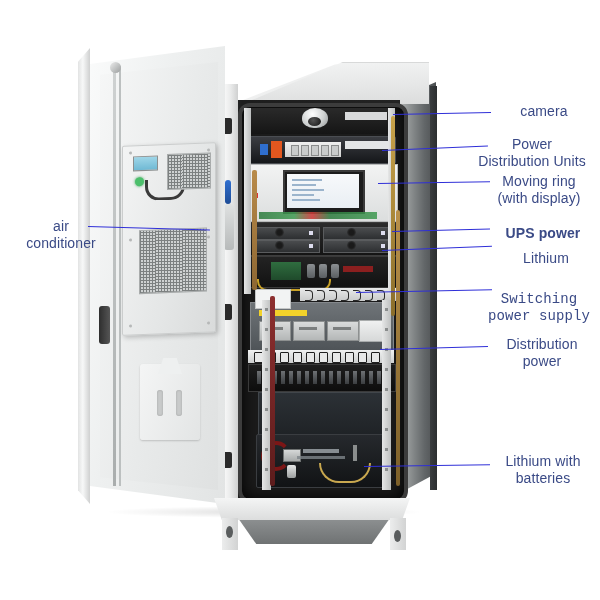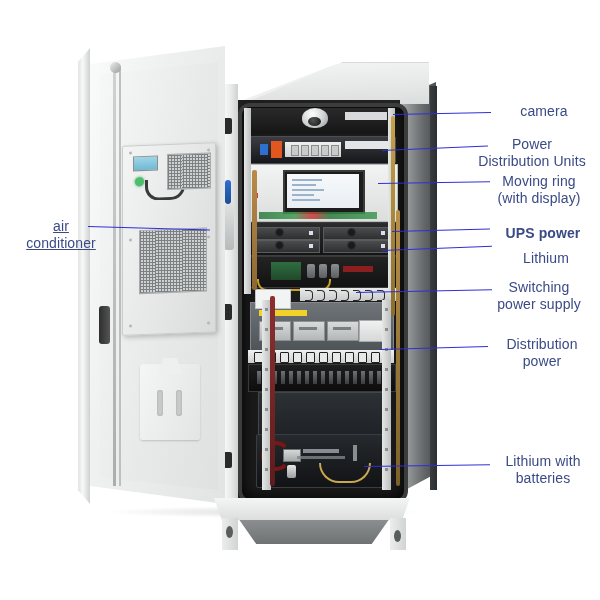--- a/index.html
+++ b/index.html
@@ -427,30 +427,30 @@
       <div class="leader" style="left: 378px; top: 183px; width: 112px; transform: rotate(-0.9deg); border-top-color: rgb(47, 47, 216);"></div>
       <div class="leader" style="left: 392px; top: 231px; width: 98px; transform: rotate(-1.4deg); border-top-color: rgb(47, 47, 216);"></div>
       <div class="leader" style="left: 382px; top: 250px; width: 110px; transform: rotate(-2.2deg); border-top-color: rgb(47, 47, 216);"></div>
       <div class="leader" style="left: 356px; top: 292px; width: 136px; transform: rotate(-1.2deg); border-top-color: rgb(47, 47, 216);"></div>
       <div class="leader" style="left: 380px; top: 349px; width: 108px; transform: rotate(-1.6deg); border-top-color: rgb(47, 47, 216);"></div>
       <div class="leader" style="left: 364px; top: 466px; width: 126px; transform: rotate(-0.8deg); border-top-color: rgb(47, 47, 216);"></div>
       <div class="leader" style="left: 88px; top: 226px; width: 122px; transform: rotate(1.6deg); border-top-color: rgb(47, 47, 216);"></div>
     </div>
 
   <div id="callouts">
-      <div class="label left" style="left: 5px; top: 218px; width: 112px; color: rgb(58, 74, 134); text-decoration: underline;">air
+      <div class="label left" style="left: 5px; top: 218px; width: 112px; color: rgb(58, 74, 134);">air
 conditioner</div>
       <div class="label right" style="left: 492px; top: 103px; width: 104px; color: rgb(58, 74, 134);">camera</div>
       <div class="label right" style="left: 466px; top: 136px; width: 132px; color: rgb(58, 74, 134);">Power
 Distribution Units</div>
       <div class="label right" style="left: 480px; top: 173px; width: 118px; color: rgb(58, 74, 134);">Moving ring
 (with display)</div>
       <div class="label right" style="left: 489px; top: 225px; width: 108px; color: rgb(58, 74, 134); font-weight: bold;">UPS power</div>
       <div class="label right" style="left: 494px; top: 250px; width: 104px; color: rgb(58, 74, 134);">Lithium</div>
-      <div class="label right" style="left: 480px; top: 279px; width: 118px; color: rgb(58, 74, 134);">Switching
+      <div class="label right" style="left: 480px; top: 291px; width: 118px; color: rgb(58, 74, 134); font-family: Liberation Mono, monospace;">Switching
 power supply</div>
       <div class="label right" style="left: 486px; top: 336px; width: 112px; color: rgb(58, 74, 134);">Distribution
 power</div>
       <div class="label right" style="left: 487px; top: 453px; width: 112px; color: rgb(58, 74, 134);">Lithium with
 batteries</div>
     </div>
 
 </div>
 
 </body></html>

